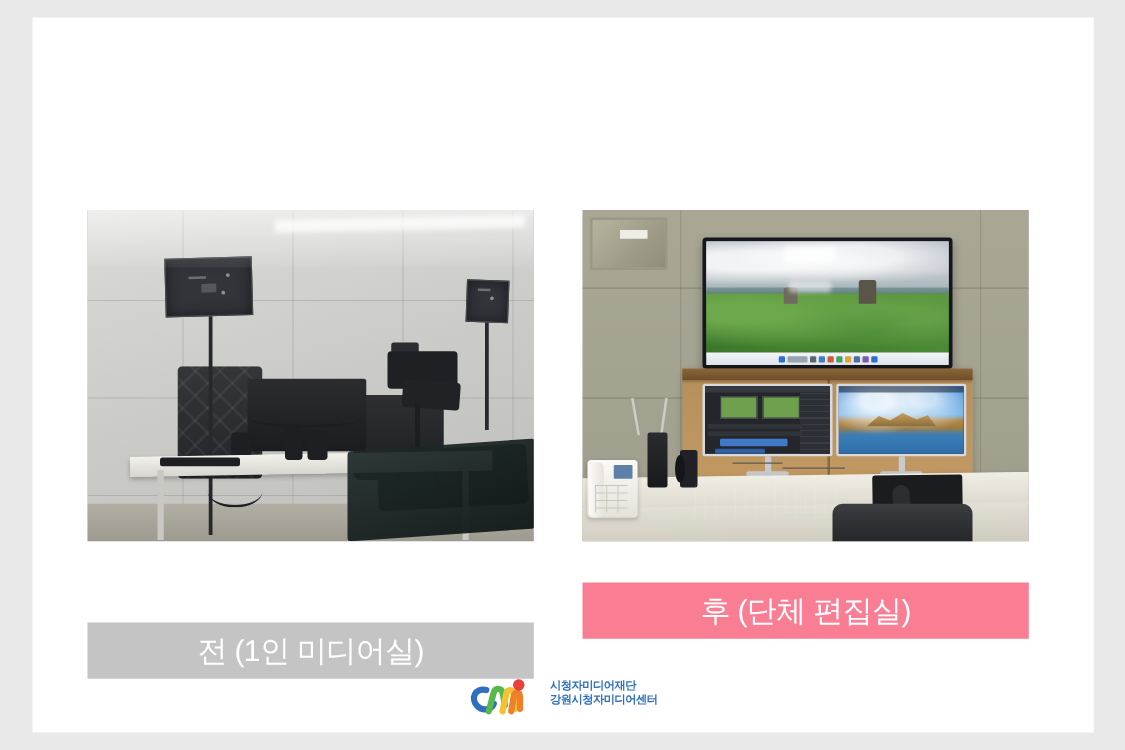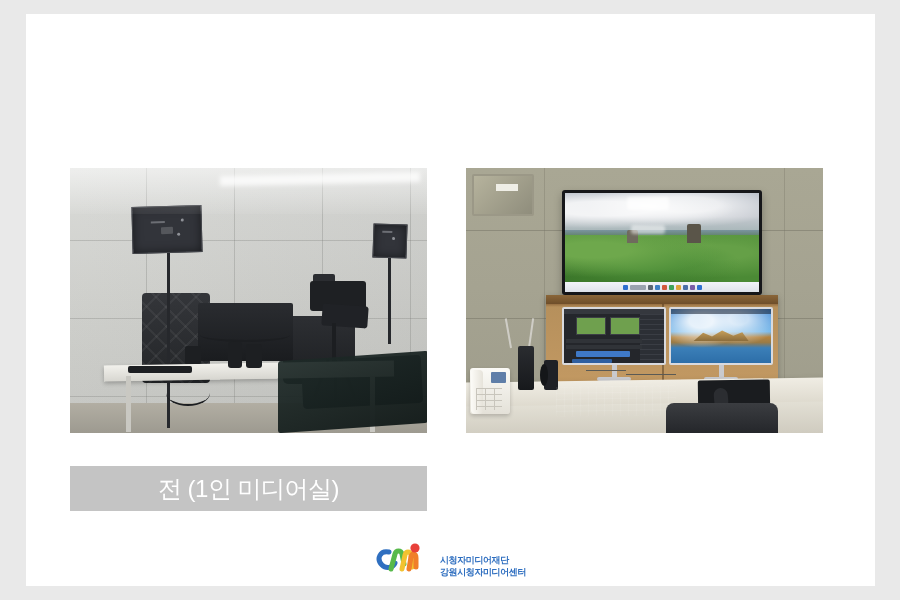--- a/index.html
+++ b/index.html
@@ -379,31 +379,31 @@
   .caption {
     position: absolute;
     top: 452px;
     width: 357px; height: 45px;
     display: flex; align-items: center; justify-content: center;
     color: #ffffff;
     font-size: 24px;
     font-weight: 400;
     letter-spacing: -0.5px;
   }
-  .cap-left  { left: 44px;  background: #c4c4c4; }
+  .cap-left  { left: 44px;  background: #c4c4c4; margin-top: 32px; }
   .cap-right { left: 440px; background: #fa7e93; }
 
   
   .footer {
     position: absolute;
     left: 0; top: 520px;
     width: 100%; height: 52px;
     display: flex; align-items: center; justify-content: center;
   }
-  .logo { display: flex; align-items: flex-end; gap: 19px; }
+  .logo { display: flex; align-items: flex-start; gap: 19px; }
   .logo-text { display: flex; flex-direction: column; gap: 1px; }
   .logo-line1, .logo-line2 {
     font-size: 9px; font-weight: 700; color: #2f6fc0; letter-spacing: -0.4px; line-height: 1.15;
   }
   .logo-line2 { color: #2f6fc0; }
 </style>
 </head>
 <body>
 
 <div class="page">
@@ -539,20 +539,23 @@
     <div class="mousepad"></div>
     <div class="mouse"></div>
     <div class="cord" style="left:120px;top:202px;width:40px;"></div>
     <div class="cord" style="left:160px;top:206px;width:50px;"></div>
     <div class="chair-r"></div>
   </div>
 
   <div class="caption cap-left">
     <span>전 (1인 미디어실)</span>
   </div>
+  <div class="caption cap-right">
+    <span>후 (단체 편집실)</span>
+  </div>
 
   <div class="footer">
     <div class="logo">
       <span>
         <svg width="46" height="30" viewBox="0 0 46 30" aria-hidden="true">
           <path d="M14 9 C5 7, 1 16, 7 22 C11 26, 18 25, 20 20" stroke="#2f6fc0" stroke-width="5" fill="none" stroke-linecap="round"></path>
           <path d="M16 26 L20 11 C21 7, 26 7, 27 11 L29 21" stroke="#57b94a" stroke-width="5" fill="none" stroke-linecap="round"></path>
           <path d="M27 26 L30 12 C31 8, 35 8, 36 12 L37 24" stroke="#f2c230" stroke-width="5" fill="none" stroke-linecap="round"></path>
           <path d="M34 26 L36 14 C37 10, 41 10, 41 15 L41 24" stroke="#f07f2a" stroke-width="5" fill="none" stroke-linecap="round"></path>
           <circle cx="40" cy="5" r="4.6" fill="#e8403a"></circle>

